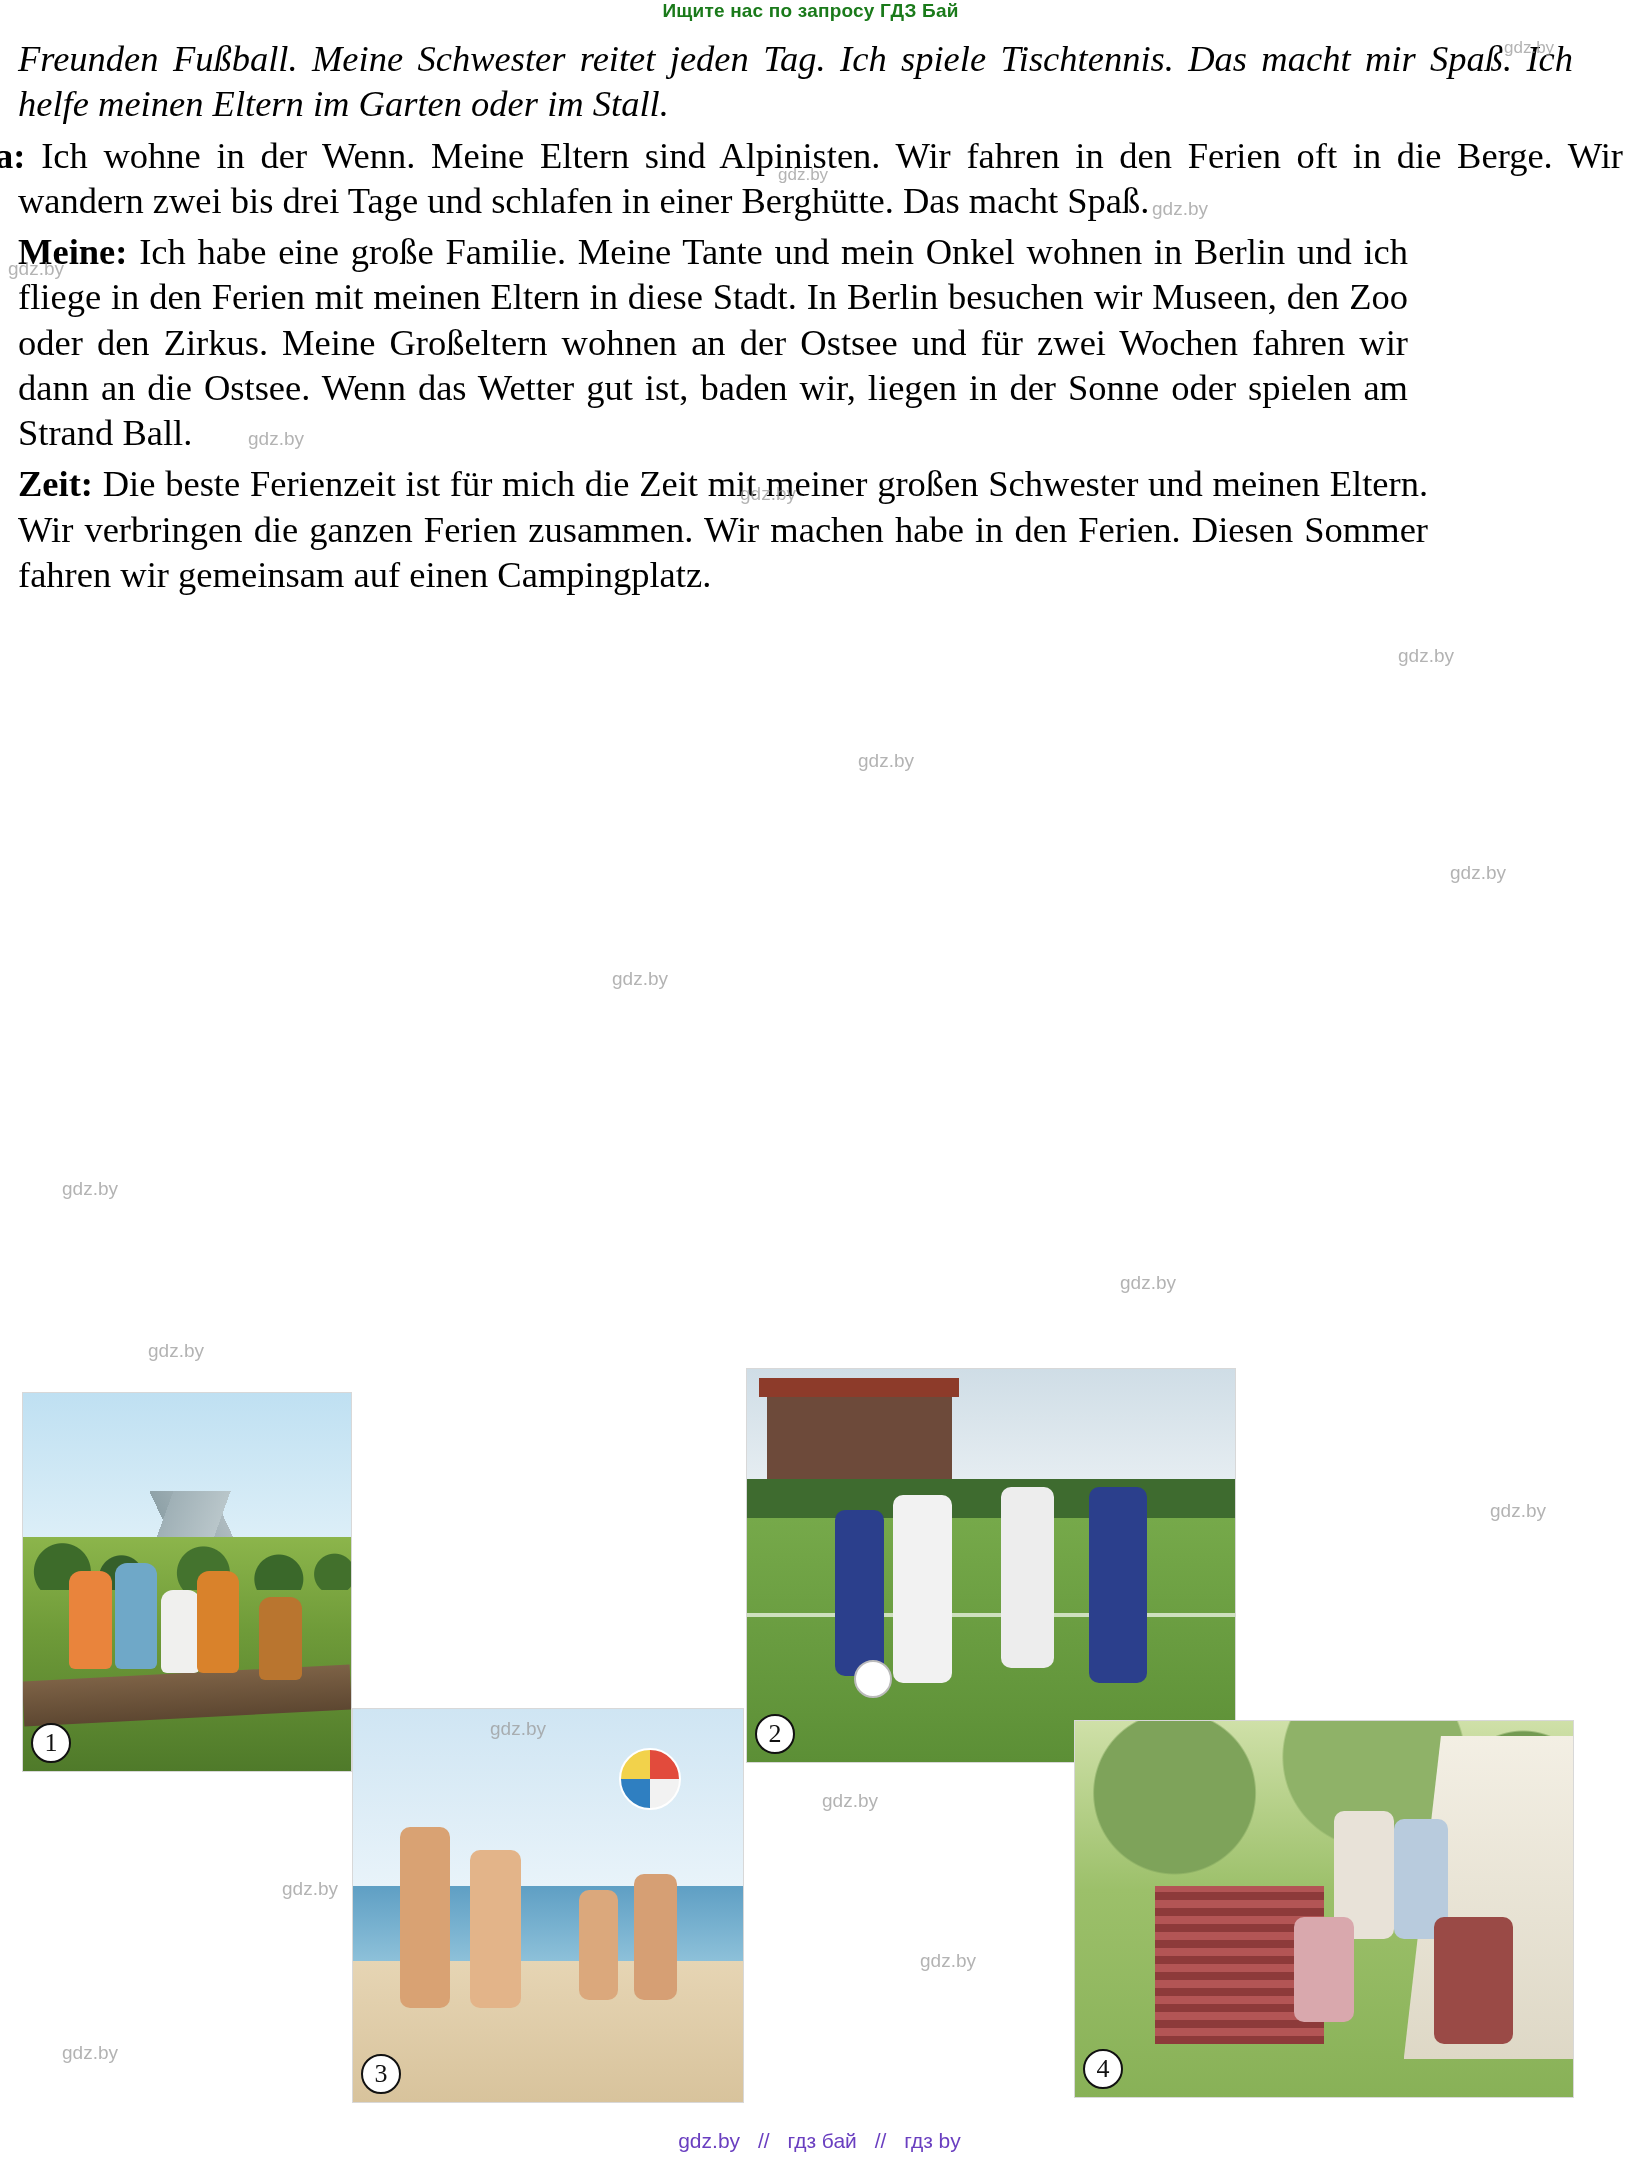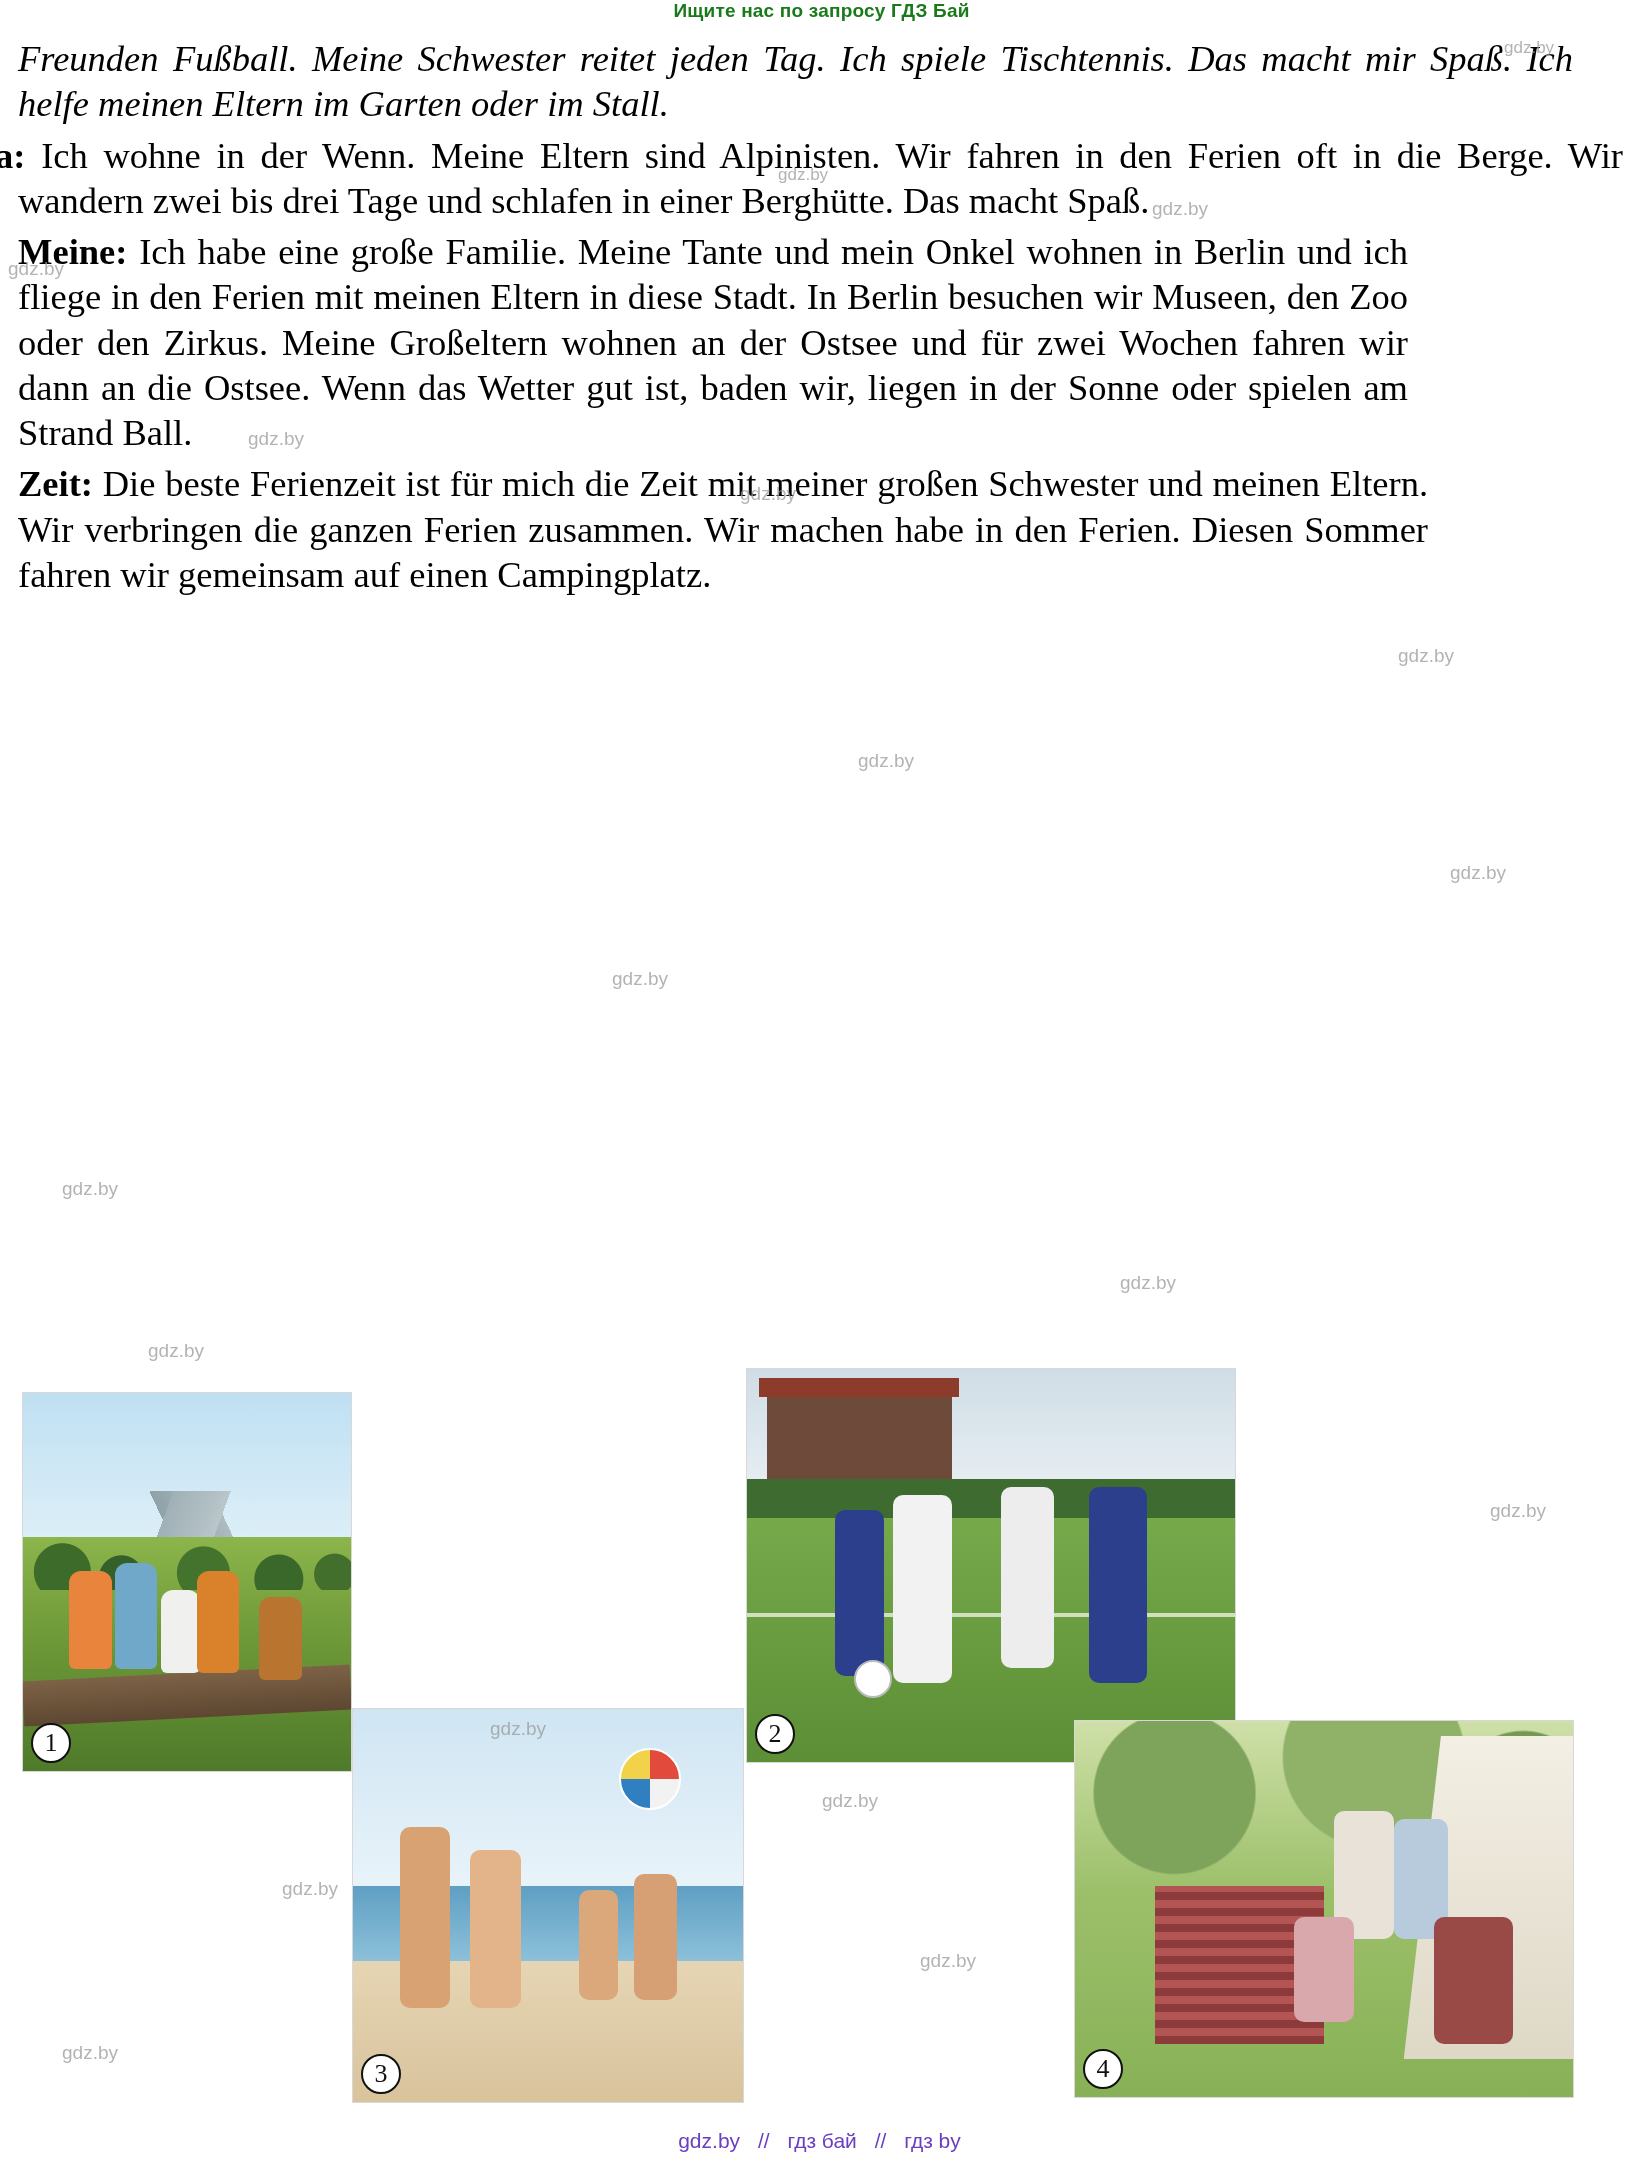--- a/index.html
+++ b/index.html
@@ -17,21 +17,21 @@
   }
   .page {
     position: relative;
     width: 1639px;
     height: 2161px;
   }
   
   .top-banner {
     position: absolute;
     top: 0px;
-    left: 15px;
+    left: 4px;
     width: 1581px;
     text-align: center;
     font-family: "Liberation Sans", sans-serif;
     font-weight: bold;
     font-size: 19px;
     color: #1a7a1a;
     letter-spacing: 0.2px;
     padding-left: 16px;
   }
   

